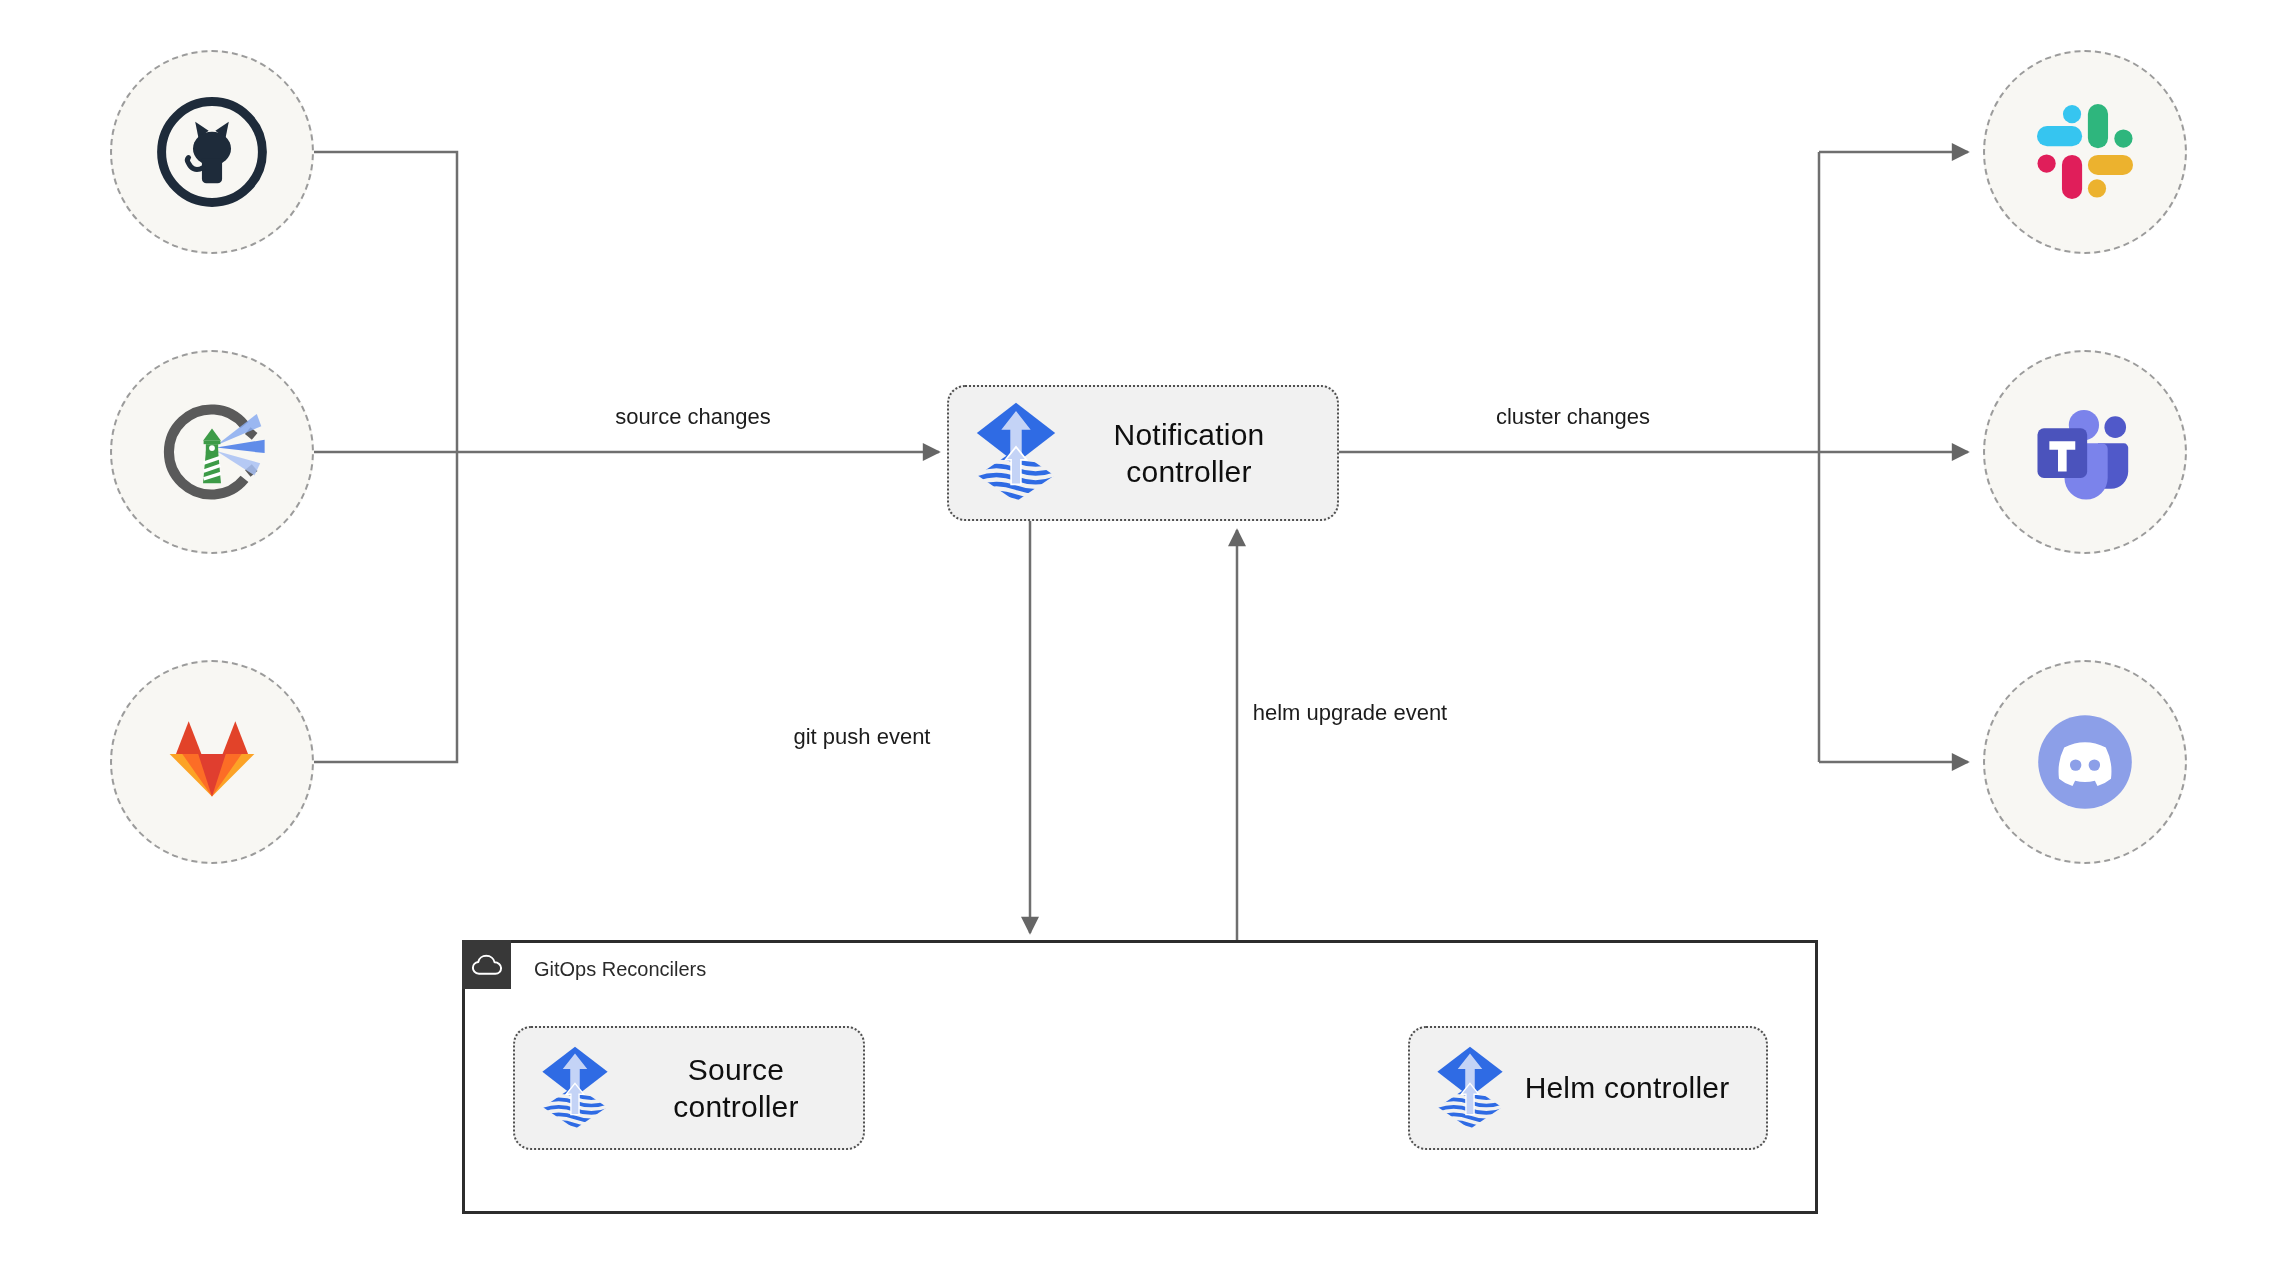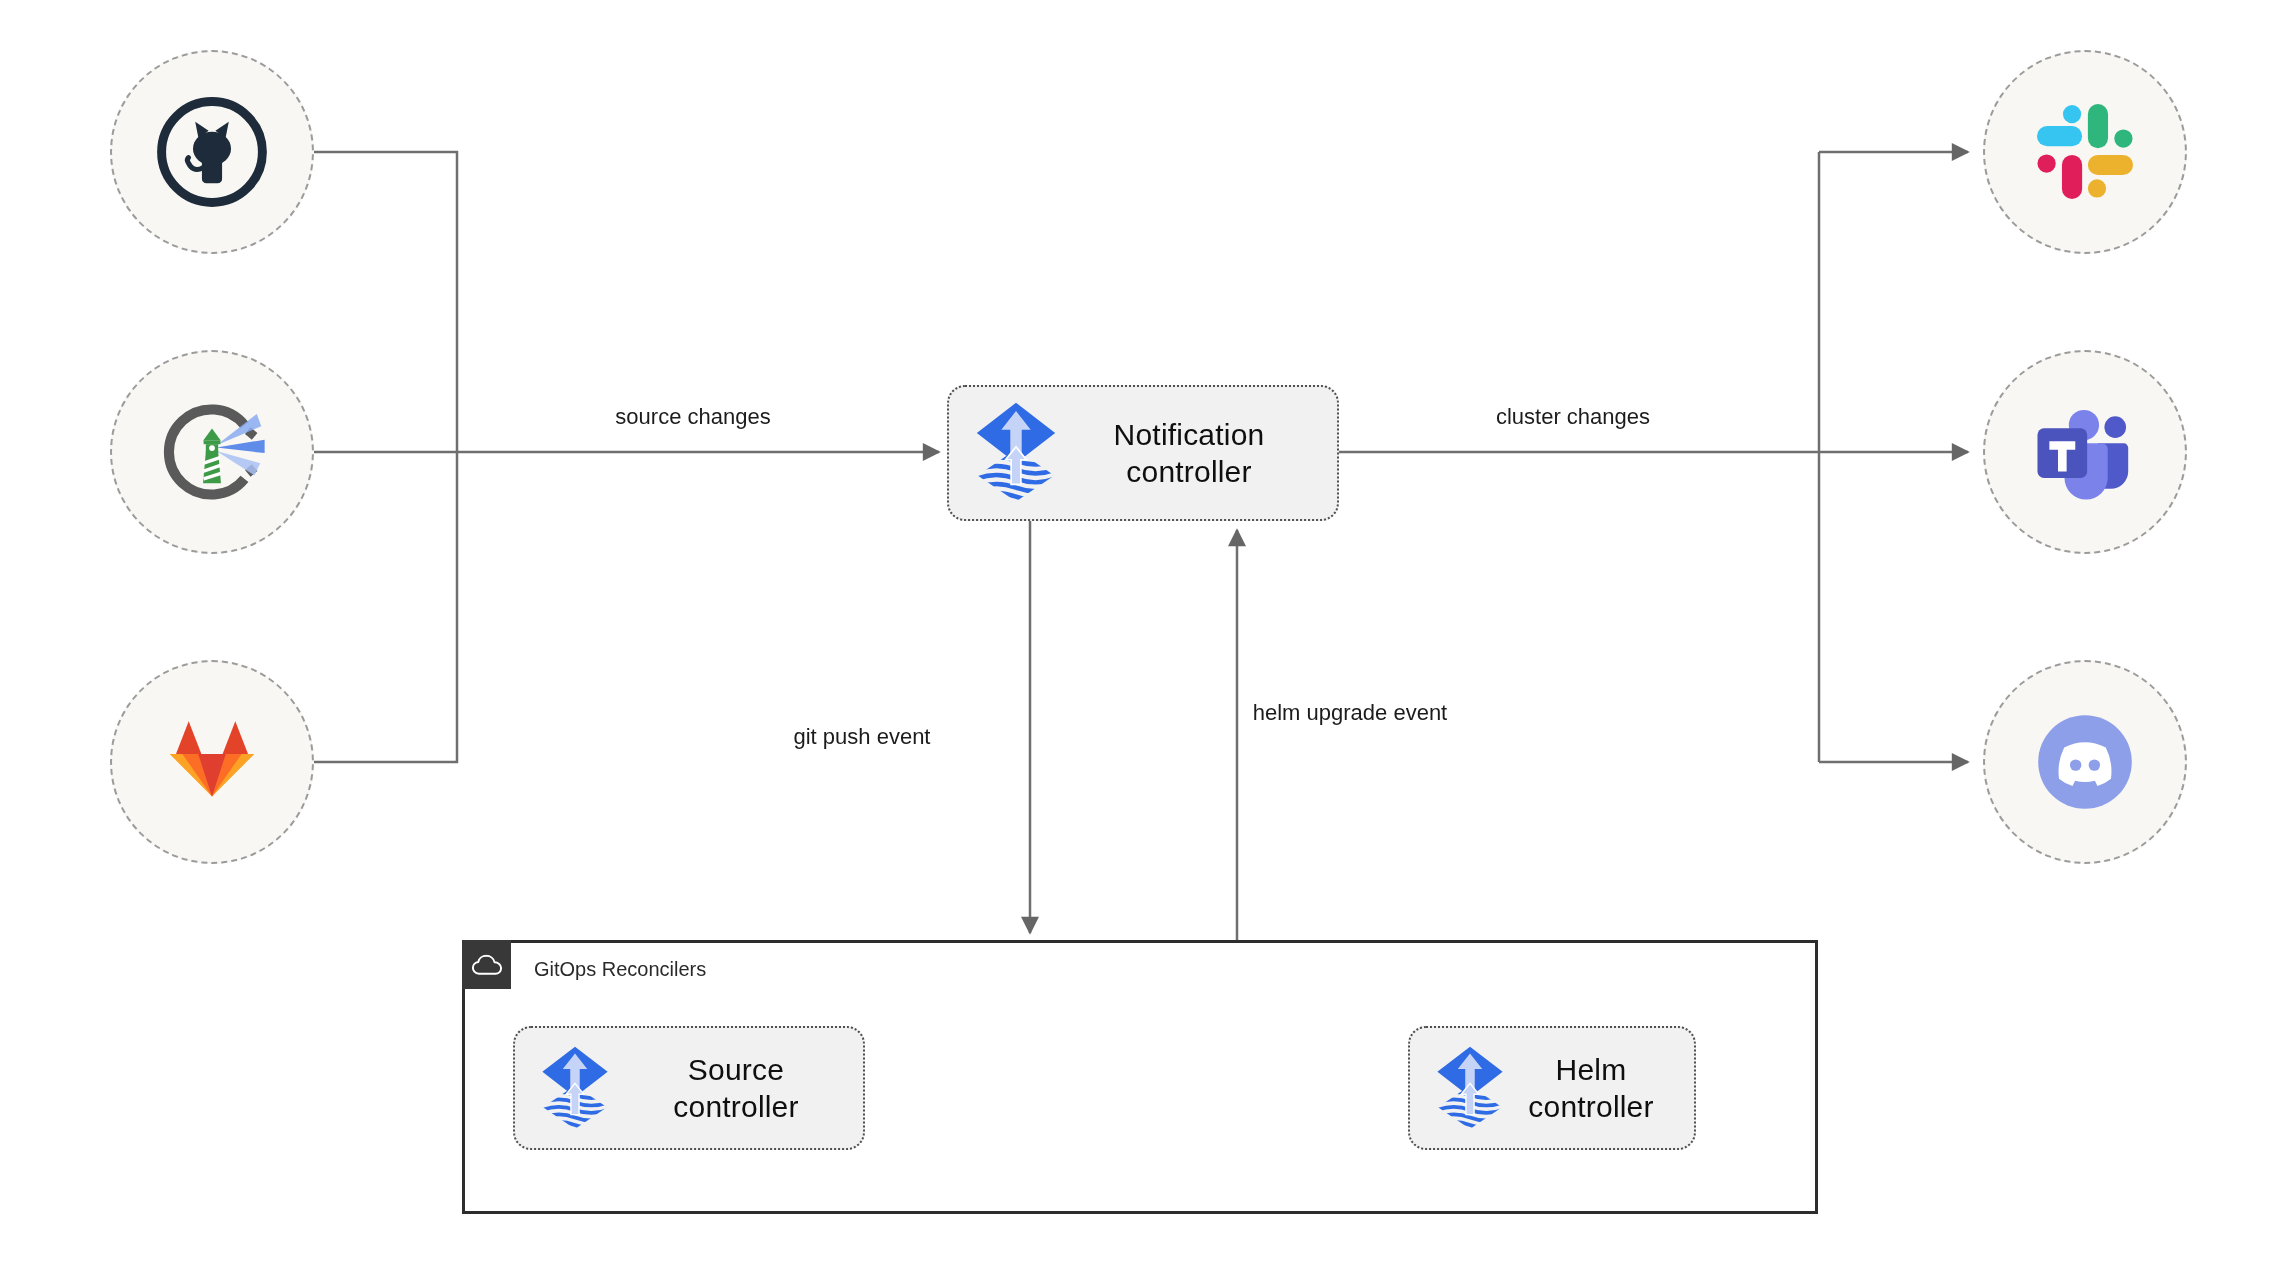--- a/index.html
+++ b/index.html
@@ -213,21 +213,21 @@
   <div class="ctrl-box" style="left:513px;top:1026px;width:352px;height:124px;gap:16px;">
     <svg width="68" height="85" viewBox="0 0 100 125">
         <use href="#icon-flux"></use>
       </svg>
     <div class="ctrl-text-wrap">
       <div class="ctrl-label">Source controller</div>
     </div>
   </div>
 
 
-  <div class="ctrl-box" style="left:1408px;top:1026px;width:288px;height:124px;">
+  <div class="ctrl-box" style="left:1408px;top:1026px;width:360px;height:124px;">
     <svg width="68" height="85" viewBox="0 0 100 125">
         <use href="#icon-flux"></use>
       </svg>
     <div class="ctrl-text-wrap">
       <div class="ctrl-label">Helm controller</div>
     </div>
   </div>
 
 </div>
 

